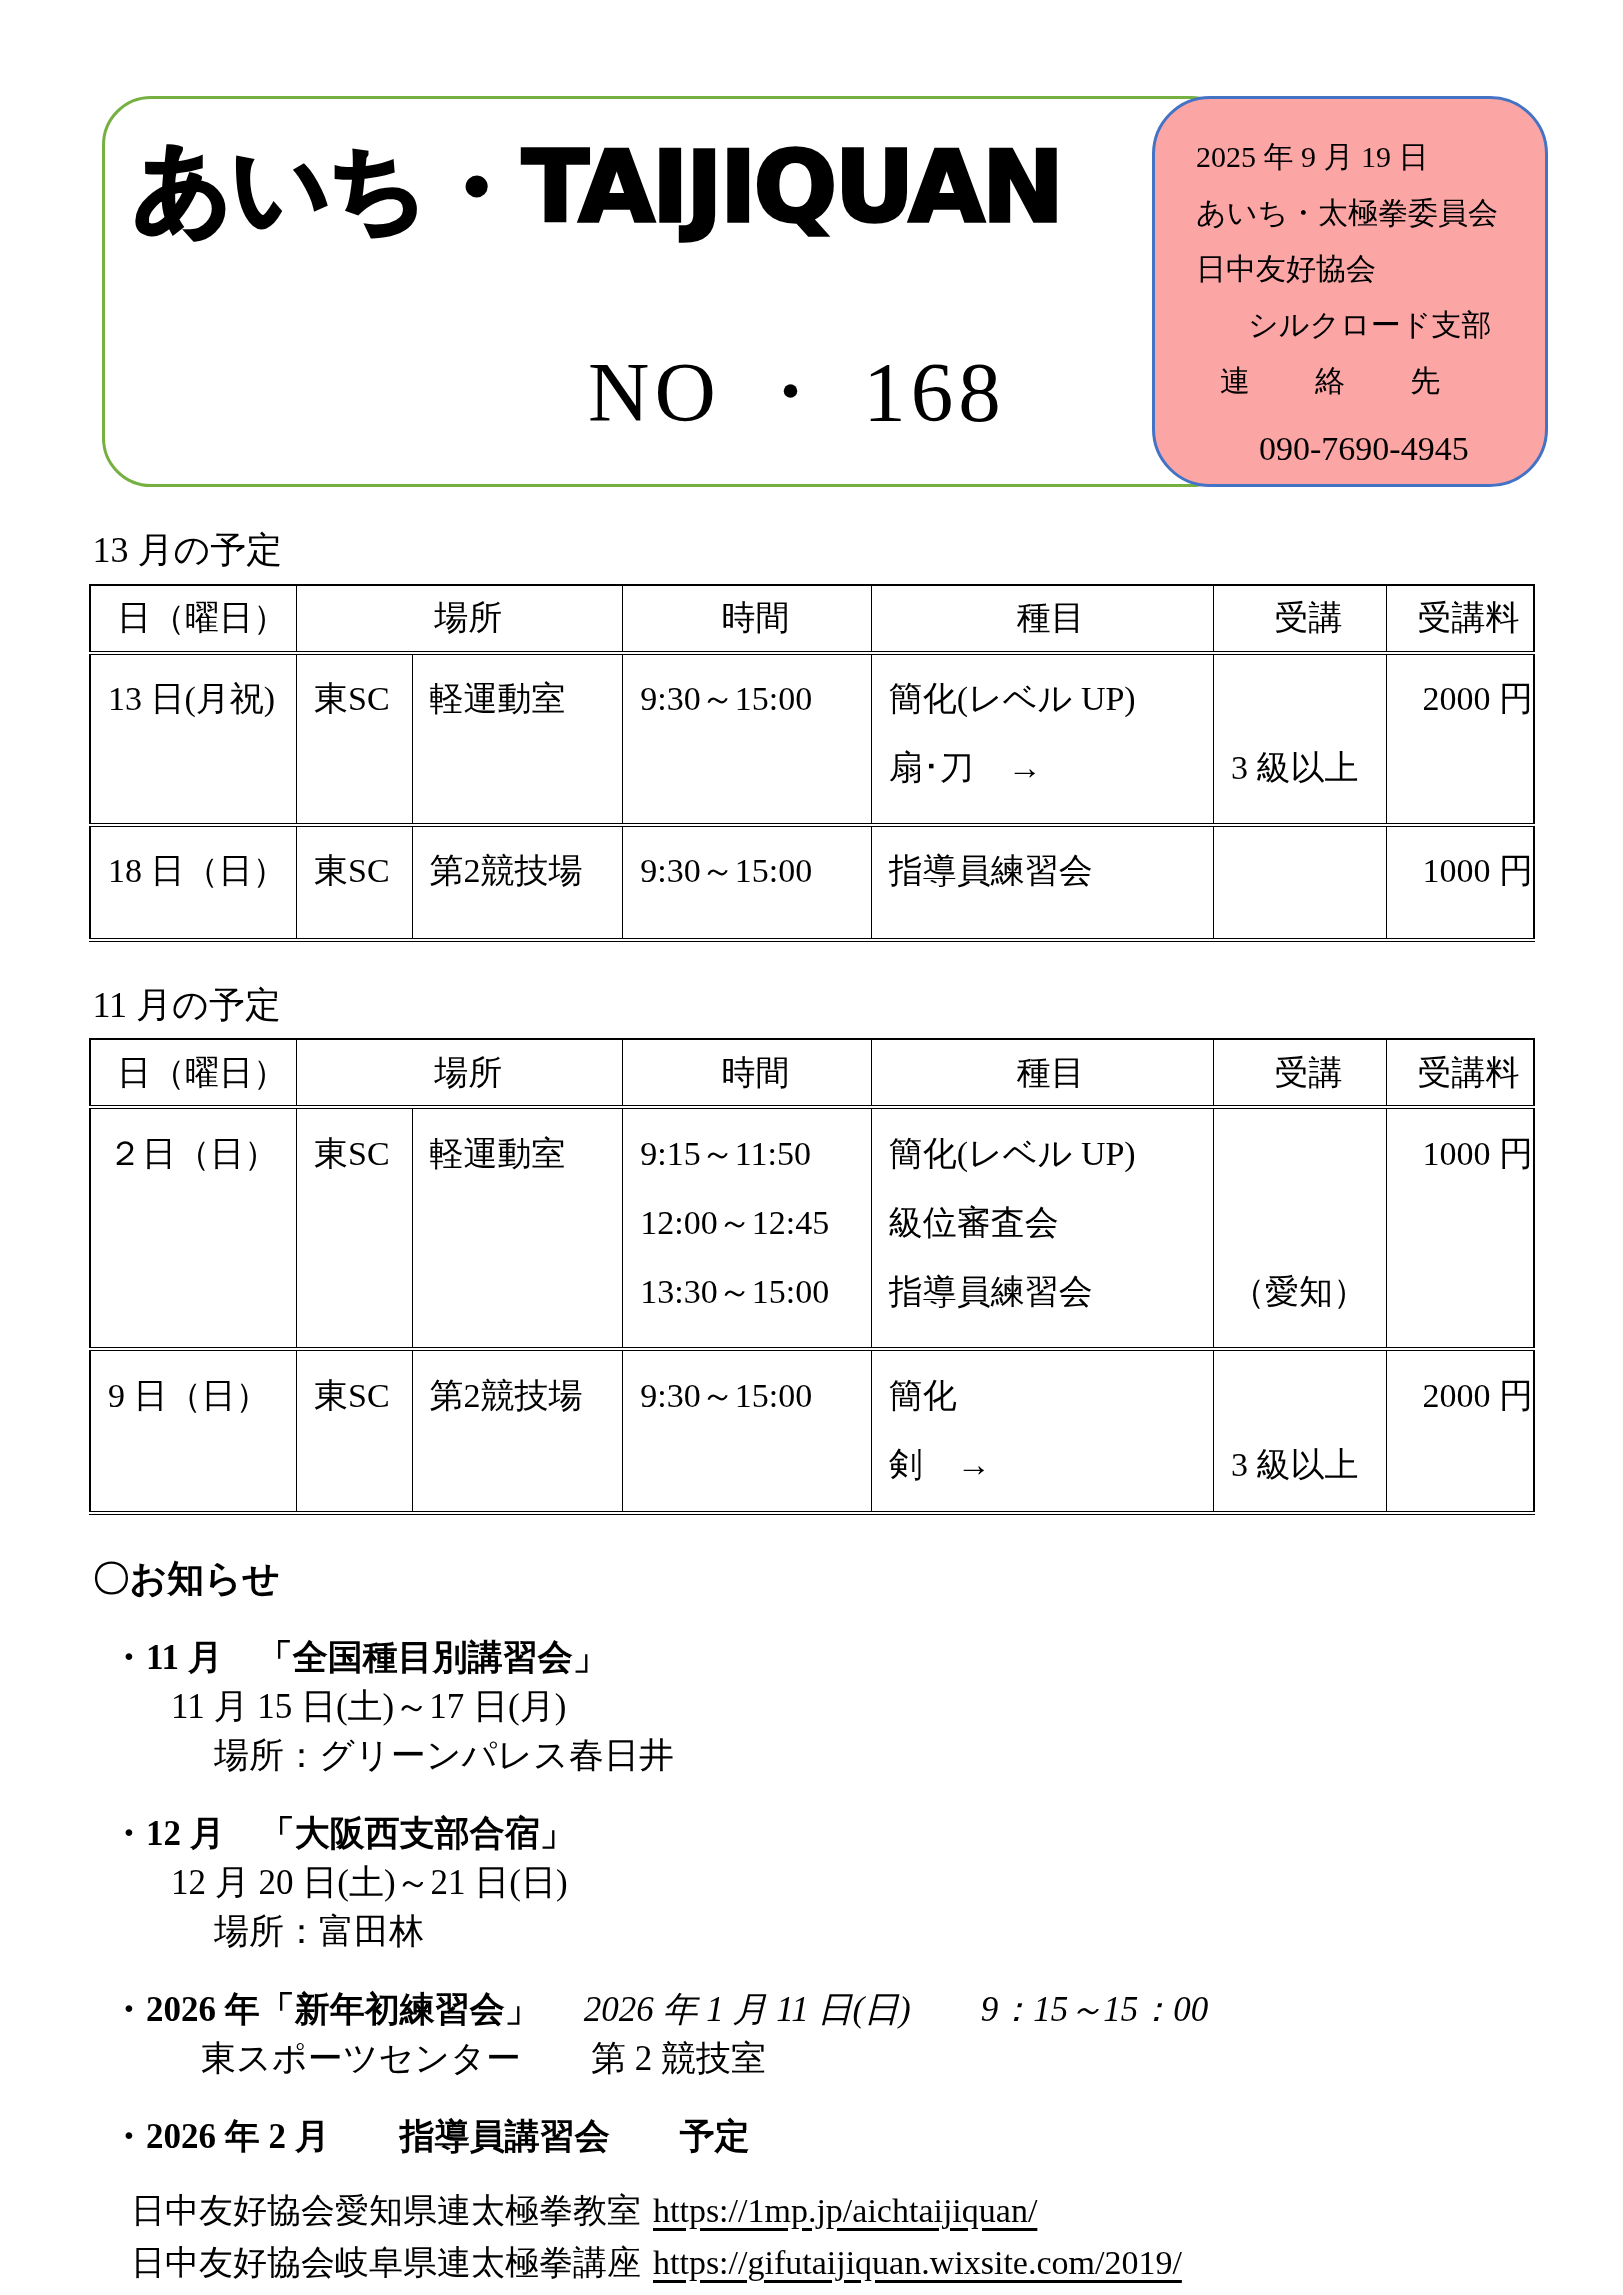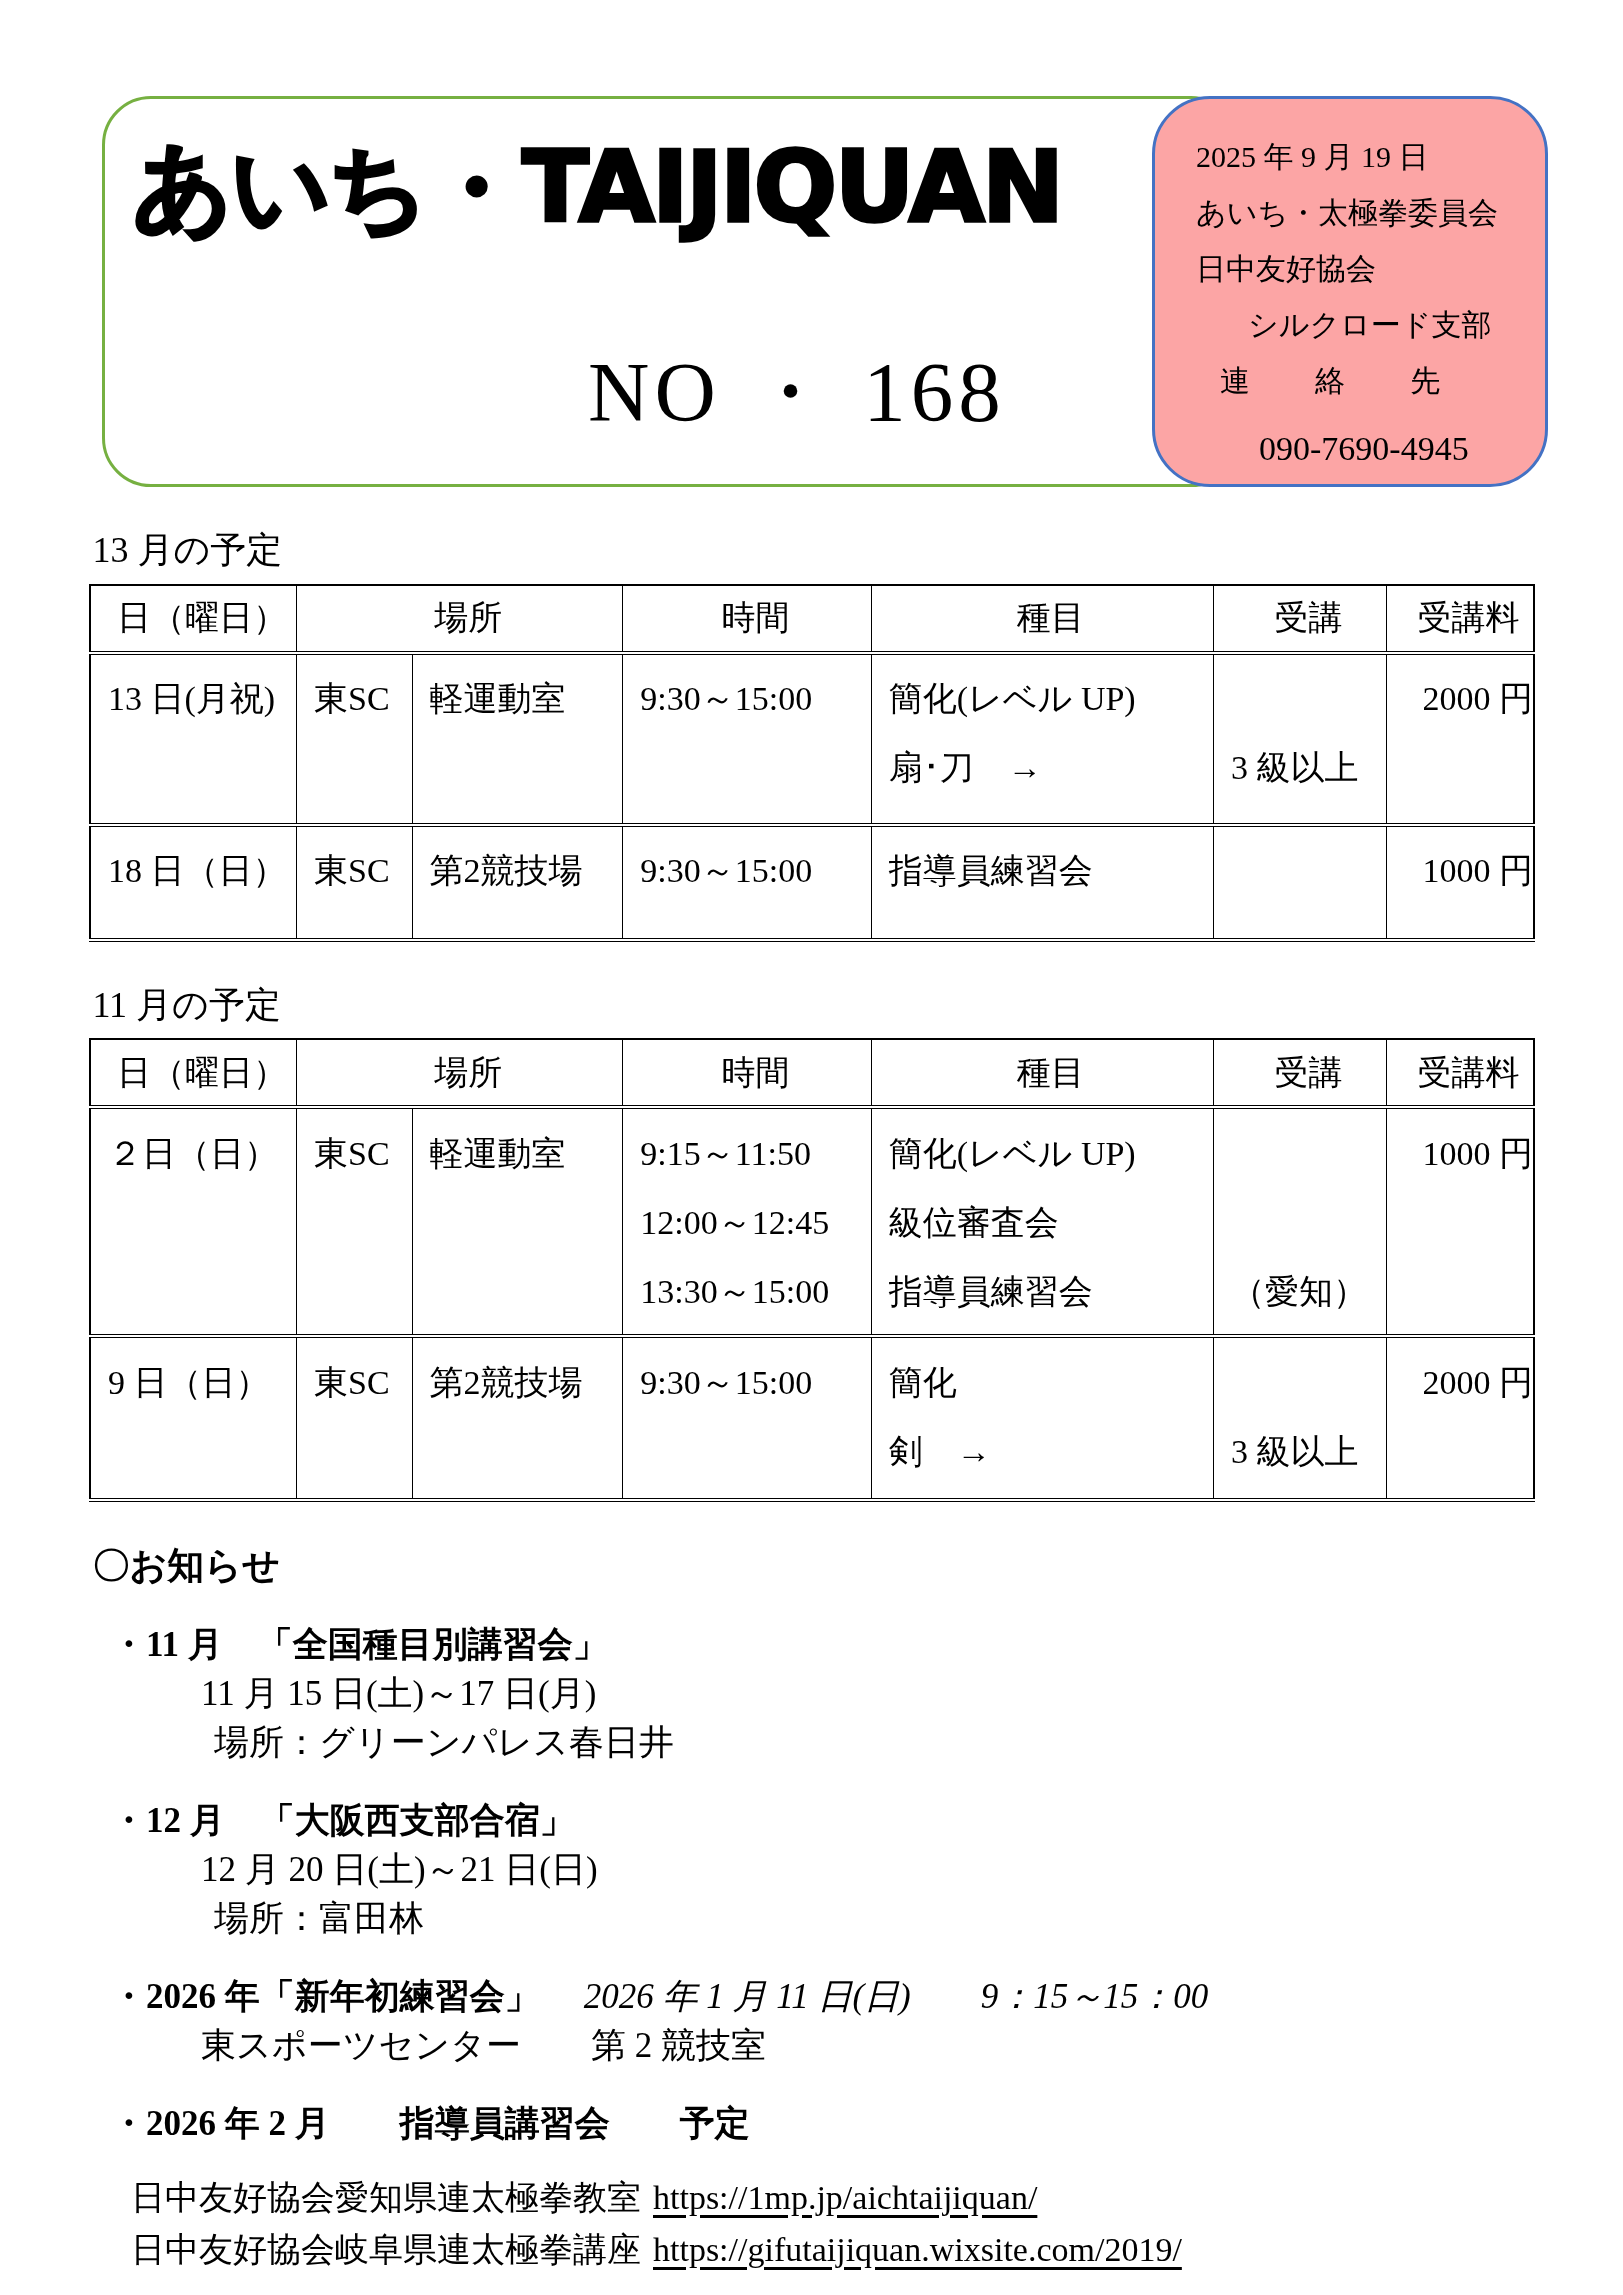--- a/index.html
+++ b/index.html
@@ -46,29 +46,29 @@
     padding:0 0 0 17px; font-weight:normal;
   }
   table.sched th:first-child, table.sched td:first-child { border-left:none; }
   table.sched thead th { height:68px; vertical-align:middle; border-bottom:4.2px double #000; }
   table.sched tbody td { border-bottom:4.2px double #000; padding-top:10px; }
   .cl { height:69px; display:flex; align-items:center; white-space:nowrap; }
   td.fee { text-align:right; padding-right:22px; padding-left:0; }
   td.fee .cl { justify-content:flex-end; }
   tr.r-oct1 td { padding-bottom:20px; }
   tr.r-oct2 td { padding-bottom:32px; }
-  tr.r-nov1 td { padding-bottom:8px; }
+  tr.r-nov1 td { padding-bottom:21px; }
   tr.r-nov2 td { padding-bottom:12px; }
 
   
   .notice-heading { font-size:37px; font-weight:bold; margin:39px 0 0 3.4px; }
   .notice-item { margin-top:29px; font-size:35px; line-height:49px; }
   .notice-title { font-weight:bold; margin-left:22px; white-space:nowrap; }
   .notice-title .title-suffix { font-weight:normal; margin-left:44px;font-style:italic; }
-  .notice-line1 { margin-left:112px; }
+  .notice-line1 { margin-left:82px; }
   .notice-line2 { margin-left:125px; }
   .notice-line-venue { margin-left:112px; }
 
   
   .links-block { margin-top:24px; margin-left:42px; font-size:34px; line-height:52px; }
   .link-row { white-space:nowrap; }
   .link-row a {
     color:#000; text-decoration:underline; text-underline-offset:6px; margin-left:12px;
   }
 </style>

